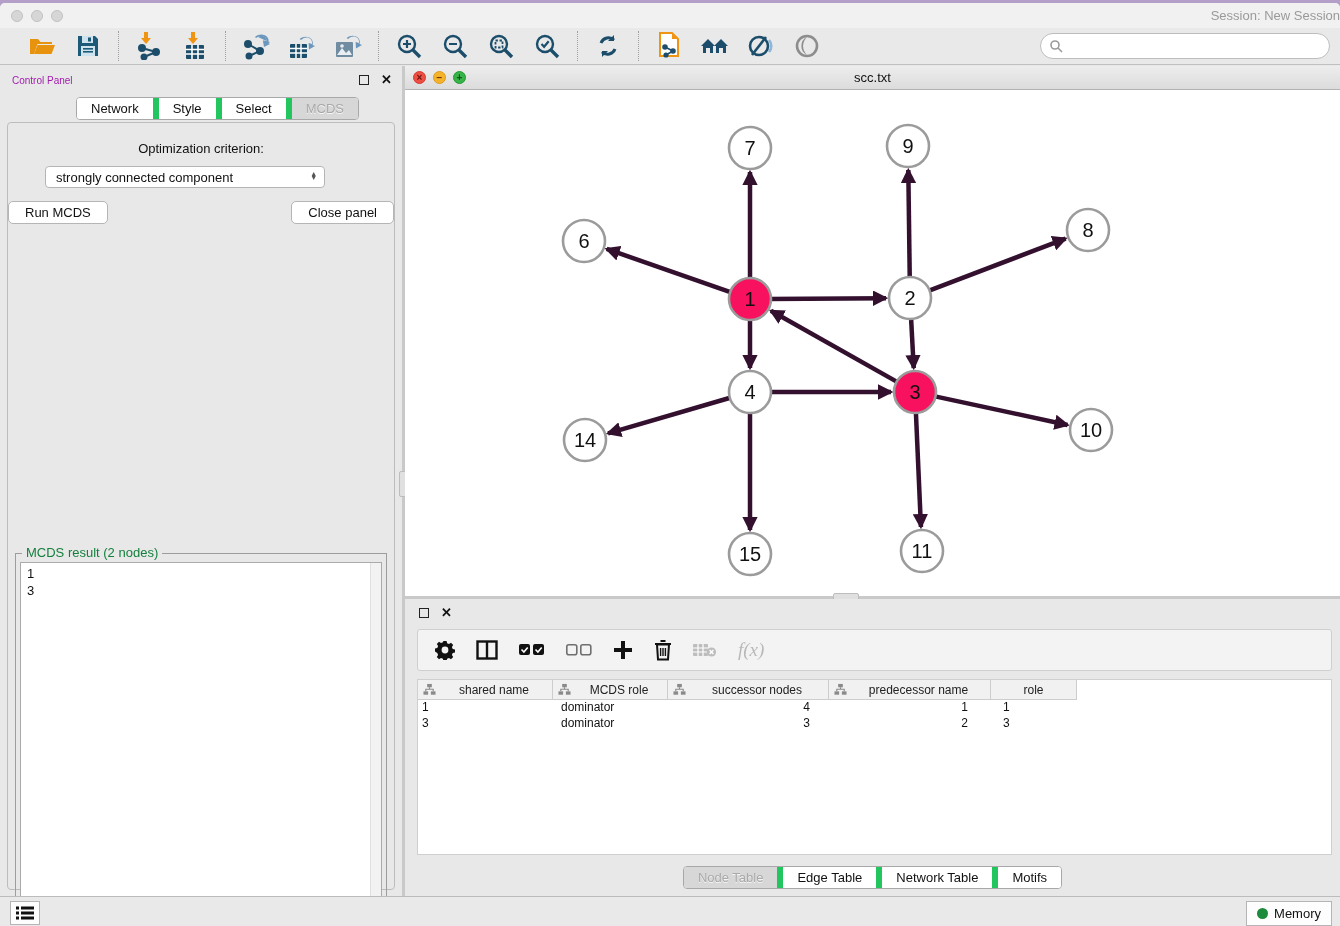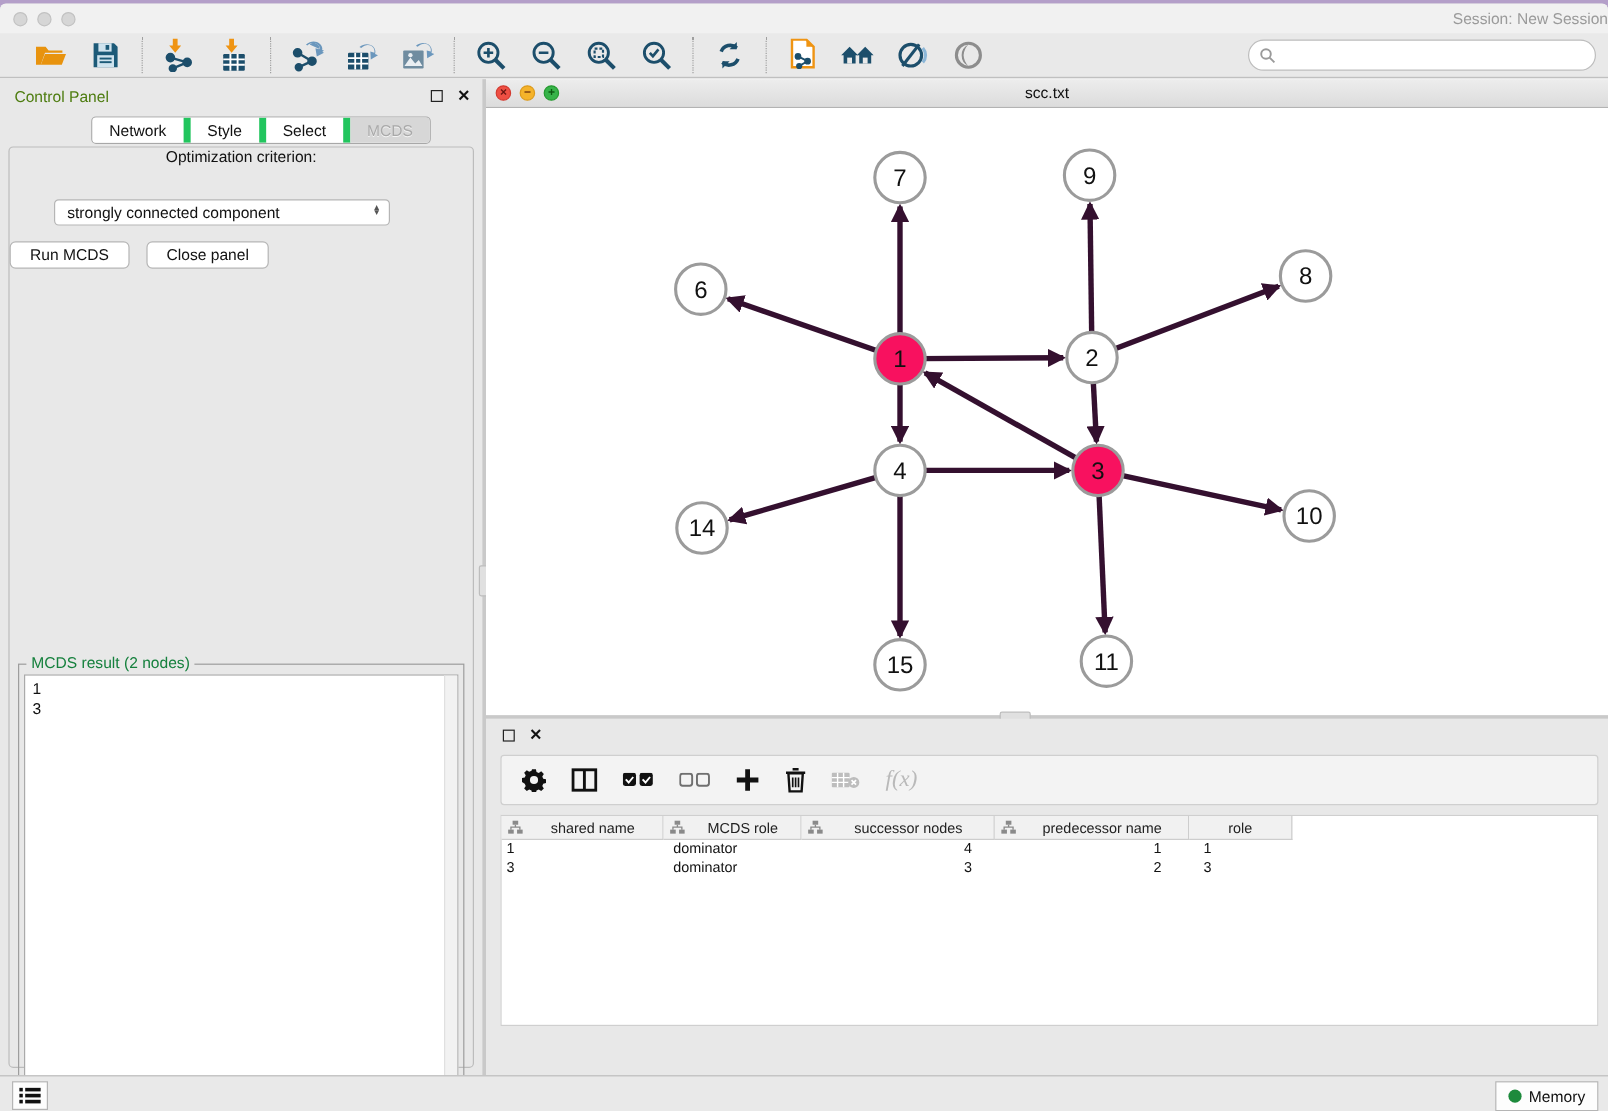--- a/index.html
+++ b/index.html
@@ -29,38 +29,38 @@
   .main { position:absolute; left:0; top:63px; width:1340px; height:830px; background:#e8e8e8; }
 
   
   .vsplit { position:absolute; left:402px; top:0; width:3px; height:830px; background:#c9c9c9; }
   .vsplit .handle { position:absolute; left:-3px; top:405px; width:9px; height:26px; background:#e0e0e0;
                     border:1px solid #bdbdbd; border-radius:2px; }
 
   
   .control-panel { position:absolute; left:0; top:0; width:402px; height:830px; }
   .panel-head { display:flex; align-items:center; height:26px; padding:2px 10px 0 12px; }
-  .panel-head .ptitle { font-size:13px; color:#4d7c0f; flex:1; }
+  .panel-head .ptitle { font-size:10px; color:#a21caf; flex:1; }
   .float-btn { width:10px; height:10px; border:1.6px solid #222; margin-right:12px; }
   .close-btn { font-size:13px; font-weight:bold; color:#111; line-height:10px; }
 
   .seg { display:flex; border:1px solid #a8a8a8; border-radius:4px; overflow:hidden; background:#fff; }
   .seg .seg-item { font-size:13px; color:#111; background:#fff; padding:3px 14px; border-right:6px solid #22c55e; }
   .seg .seg-item:last-child { border-right:none; }
   .seg .seg-item.sel { background:#d7d7d7; color:#a9a9a9; text-shadow:0 1px 0 #f5f5f5; }
   .cp-tabs { position:absolute; left:76px; top:31px; }
 
   .cp-box { position:absolute; left:7px; top:56px; width:388px; height:768px;
             border:1px solid #bcbcbc; border-radius:4px; background:#e8e8e8; }
-  .opt-label { text-align:center; font-size:13px; color:#111; }
+  .opt-label { text-align:center; margin-top:18px; font-size:13px; color:#111; }
   .cp-select { position:absolute; left:37px; top:43px; width:280px; height:22px; background:#fff;
                border:1px solid #b5b5b5; border-radius:4px; display:flex; align-items:center;
                font-size:13px; padding-left:10px; color:#111; }
   .cp-select .spin { margin-left:auto; margin-right:6px; font-size:10px; color:#555; letter-spacing:-1px; }
-  .cp-buttons { position:absolute; top:78px; left:0; width:100%; display:flex; justify-content:flex-start; gap:14px; }
+  .cp-buttons { position:absolute; top:78px; left:0; width:100%; display:flex; justify-content:space-between; gap:14px; }
   .btn { background:#fff; border:1px solid #b5b5b5; border-radius:5px; font-size:13px; color:#111;
          padding:3px 16px; font-family:"Liberation Sans",sans-serif; }
 
   .fieldset { position:absolute; left:7px; top:430px; width:372px; height:378px; border:1px solid #9d9d9d; }
   .fieldset .legend { position:absolute; left:6px; top:-9px; background:#e8e8e8; padding:0 4px; font-size:13px; color:#15803d; }
   .fieldset .inner { position:absolute; left:4px; top:8px; right:4px; bottom:4px; background:#fff;
                      border:1px solid #aaa; font-size:13px; color:#111; padding:2px 0 0 6px; line-height:17px; }
   .fieldset .vtrack { position:absolute; right:0; top:0; width:11px; height:100%; background:#f2f2f2; border-left:1px solid #e0e0e0; }
 
   
@@ -531,20 +531,28 @@
         </div>
         <div class="t-row">
           <div class="t-cell al" style="width:135px">3</div>
           <div class="t-cell al" style="width:115px;padding-left:8px">dominator</div>
           <div class="t-cell ar" style="width:161px">3</div>
           <div class="t-cell ar" style="width:162px;padding-right:23px">2</div>
           <div class="t-cell al" style="width:86px;padding-left:12px">3</div>
         </div>
       </div>
 
+      <div class="tp-tabs">
+        <div class="seg">
+          <div class="seg-item sel">Node Table</div>
+          <div class="seg-item">Edge Table</div>
+          <div class="seg-item">Network Table</div>
+          <div class="seg-item">Motifs</div>
+        </div>
+      </div>
     </div>
   </div>
 
   <div class="statusbar">
     <div class="list-btn">
       <svg class="ic" width="18" height="14" viewBox="0 0 18 14">
           <g fill="#111">
             <rect x="0" y="0.5" width="3" height="3"></rect>
             <rect x="5" y="0.5" width="13" height="3"></rect>
             <rect x="0" y="5.5" width="3" height="3"></rect>

